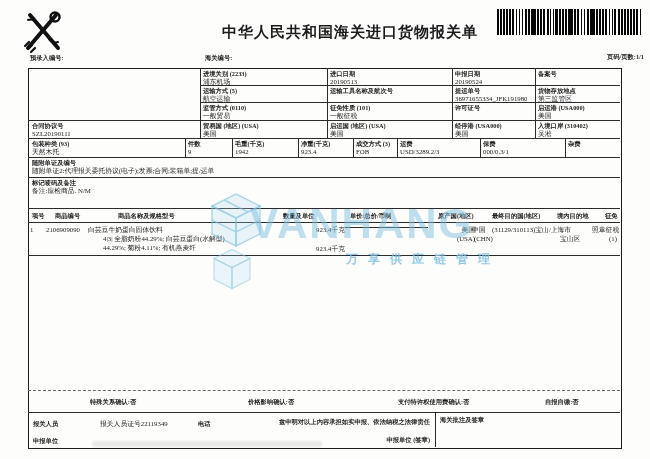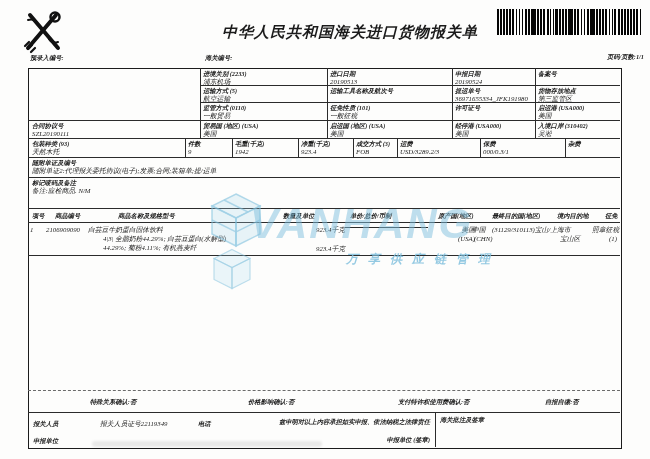--- a/index.html
+++ b/index.html
@@ -1,17 +1,17 @@
 <!DOCTYPE html>
 <html><head>
 <meta charset="utf-8">
 <style>
   html,body{margin:0;padding:0;background:#ffffff;}
   #doc{position:relative;width:650px;height:459px;background:#fdfdfc;overflow:hidden;
-       font-family:"Liberation Serif","DejaVu Serif",serif;color:#1b1b1b;font-style:italic;}
+       font-family:"Liberation Serif","DejaVu Serif",serif;color:#1b1b1b;}
   .lbl{position:absolute;font-size:6.3px;font-weight:600;line-height:7px;white-space:nowrap;z-index:2;}
   .val{position:absolute;font-size:6.8px;font-weight:400;line-height:7.5px;white-space:nowrap;z-index:2;}
   .ra{text-align:right;}
   .hl{position:absolute;height:1px;background:#2b2b2b;z-index:1;}
   .vl{position:absolute;width:1px;background:#2b2b2b;z-index:1;}
   .dashed{position:absolute;border-top:1px dashed #6b6b6b;height:0;z-index:1;}
   #outer{position:absolute;left:28px;top:68px;width:592px;height:379px;border:1.6px solid #1c1c1c;z-index:1;}
   #title{position:absolute;left:180px;top:23px;width:340px;text-align:center;
          font-size:15px;font-weight:700;letter-spacing:1px;z-index:2;}
   #barcode{position:absolute;left:497px;top:9px;width:146px;height:26px;z-index:2;

